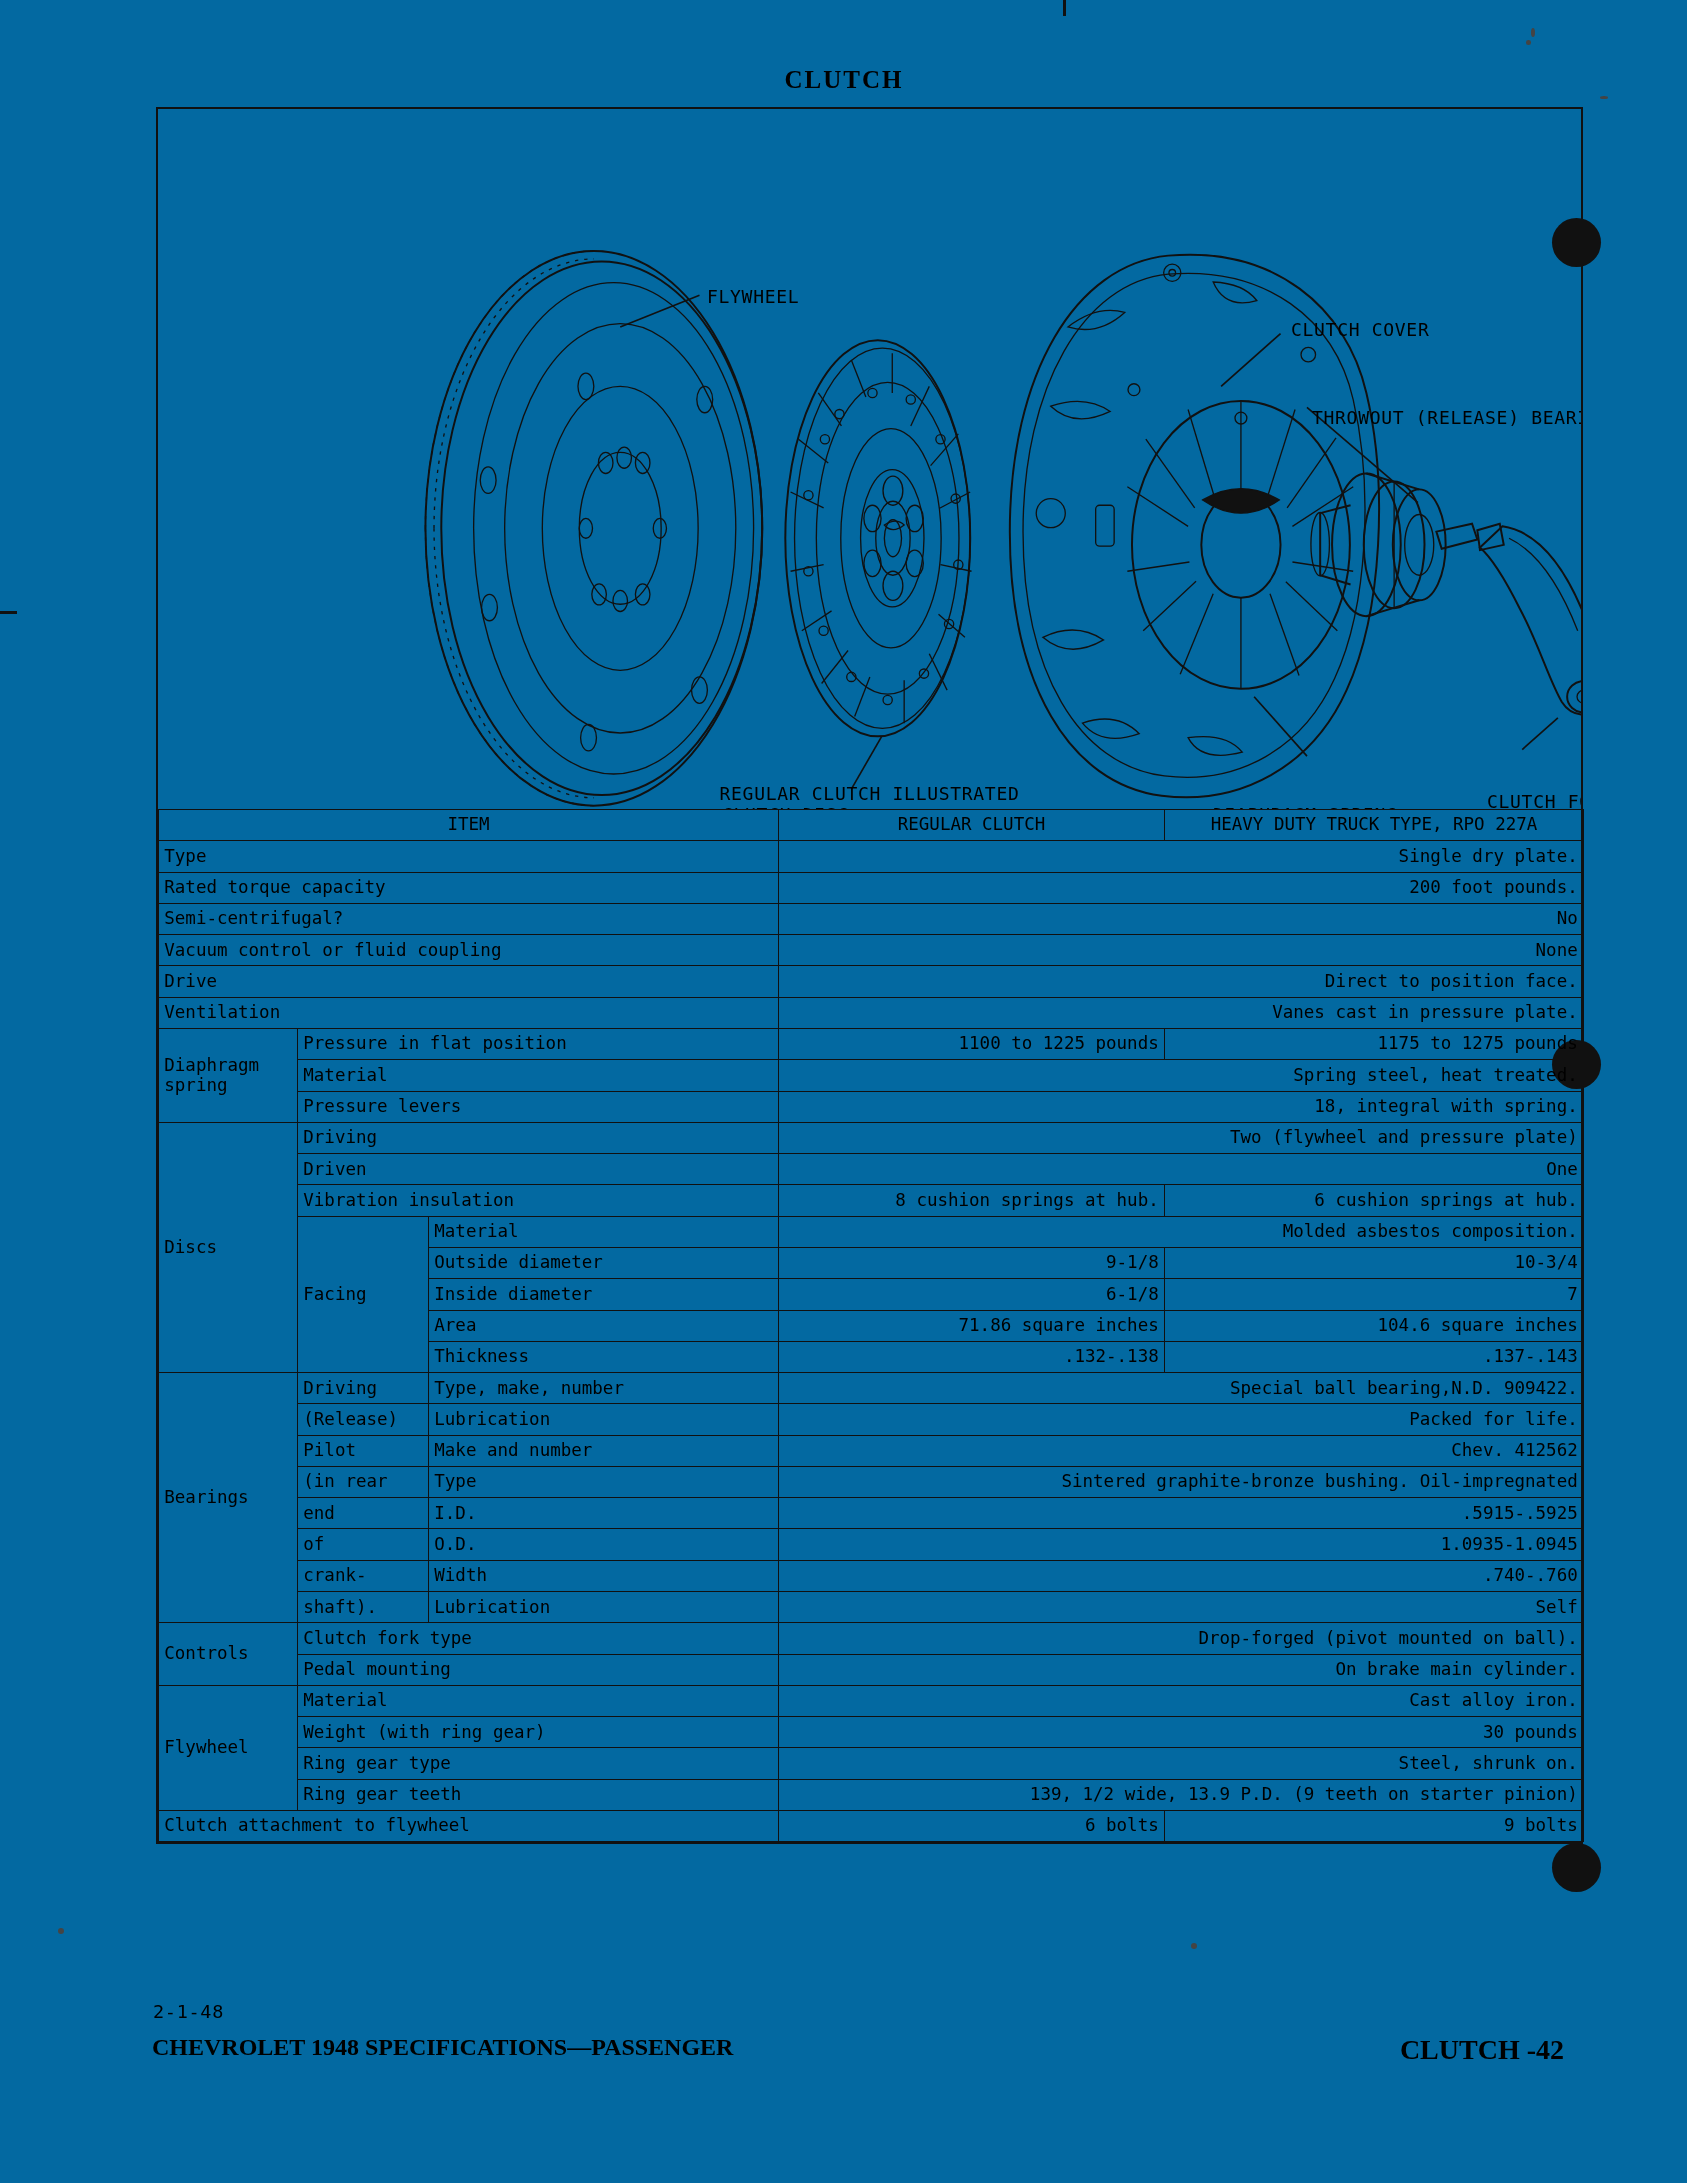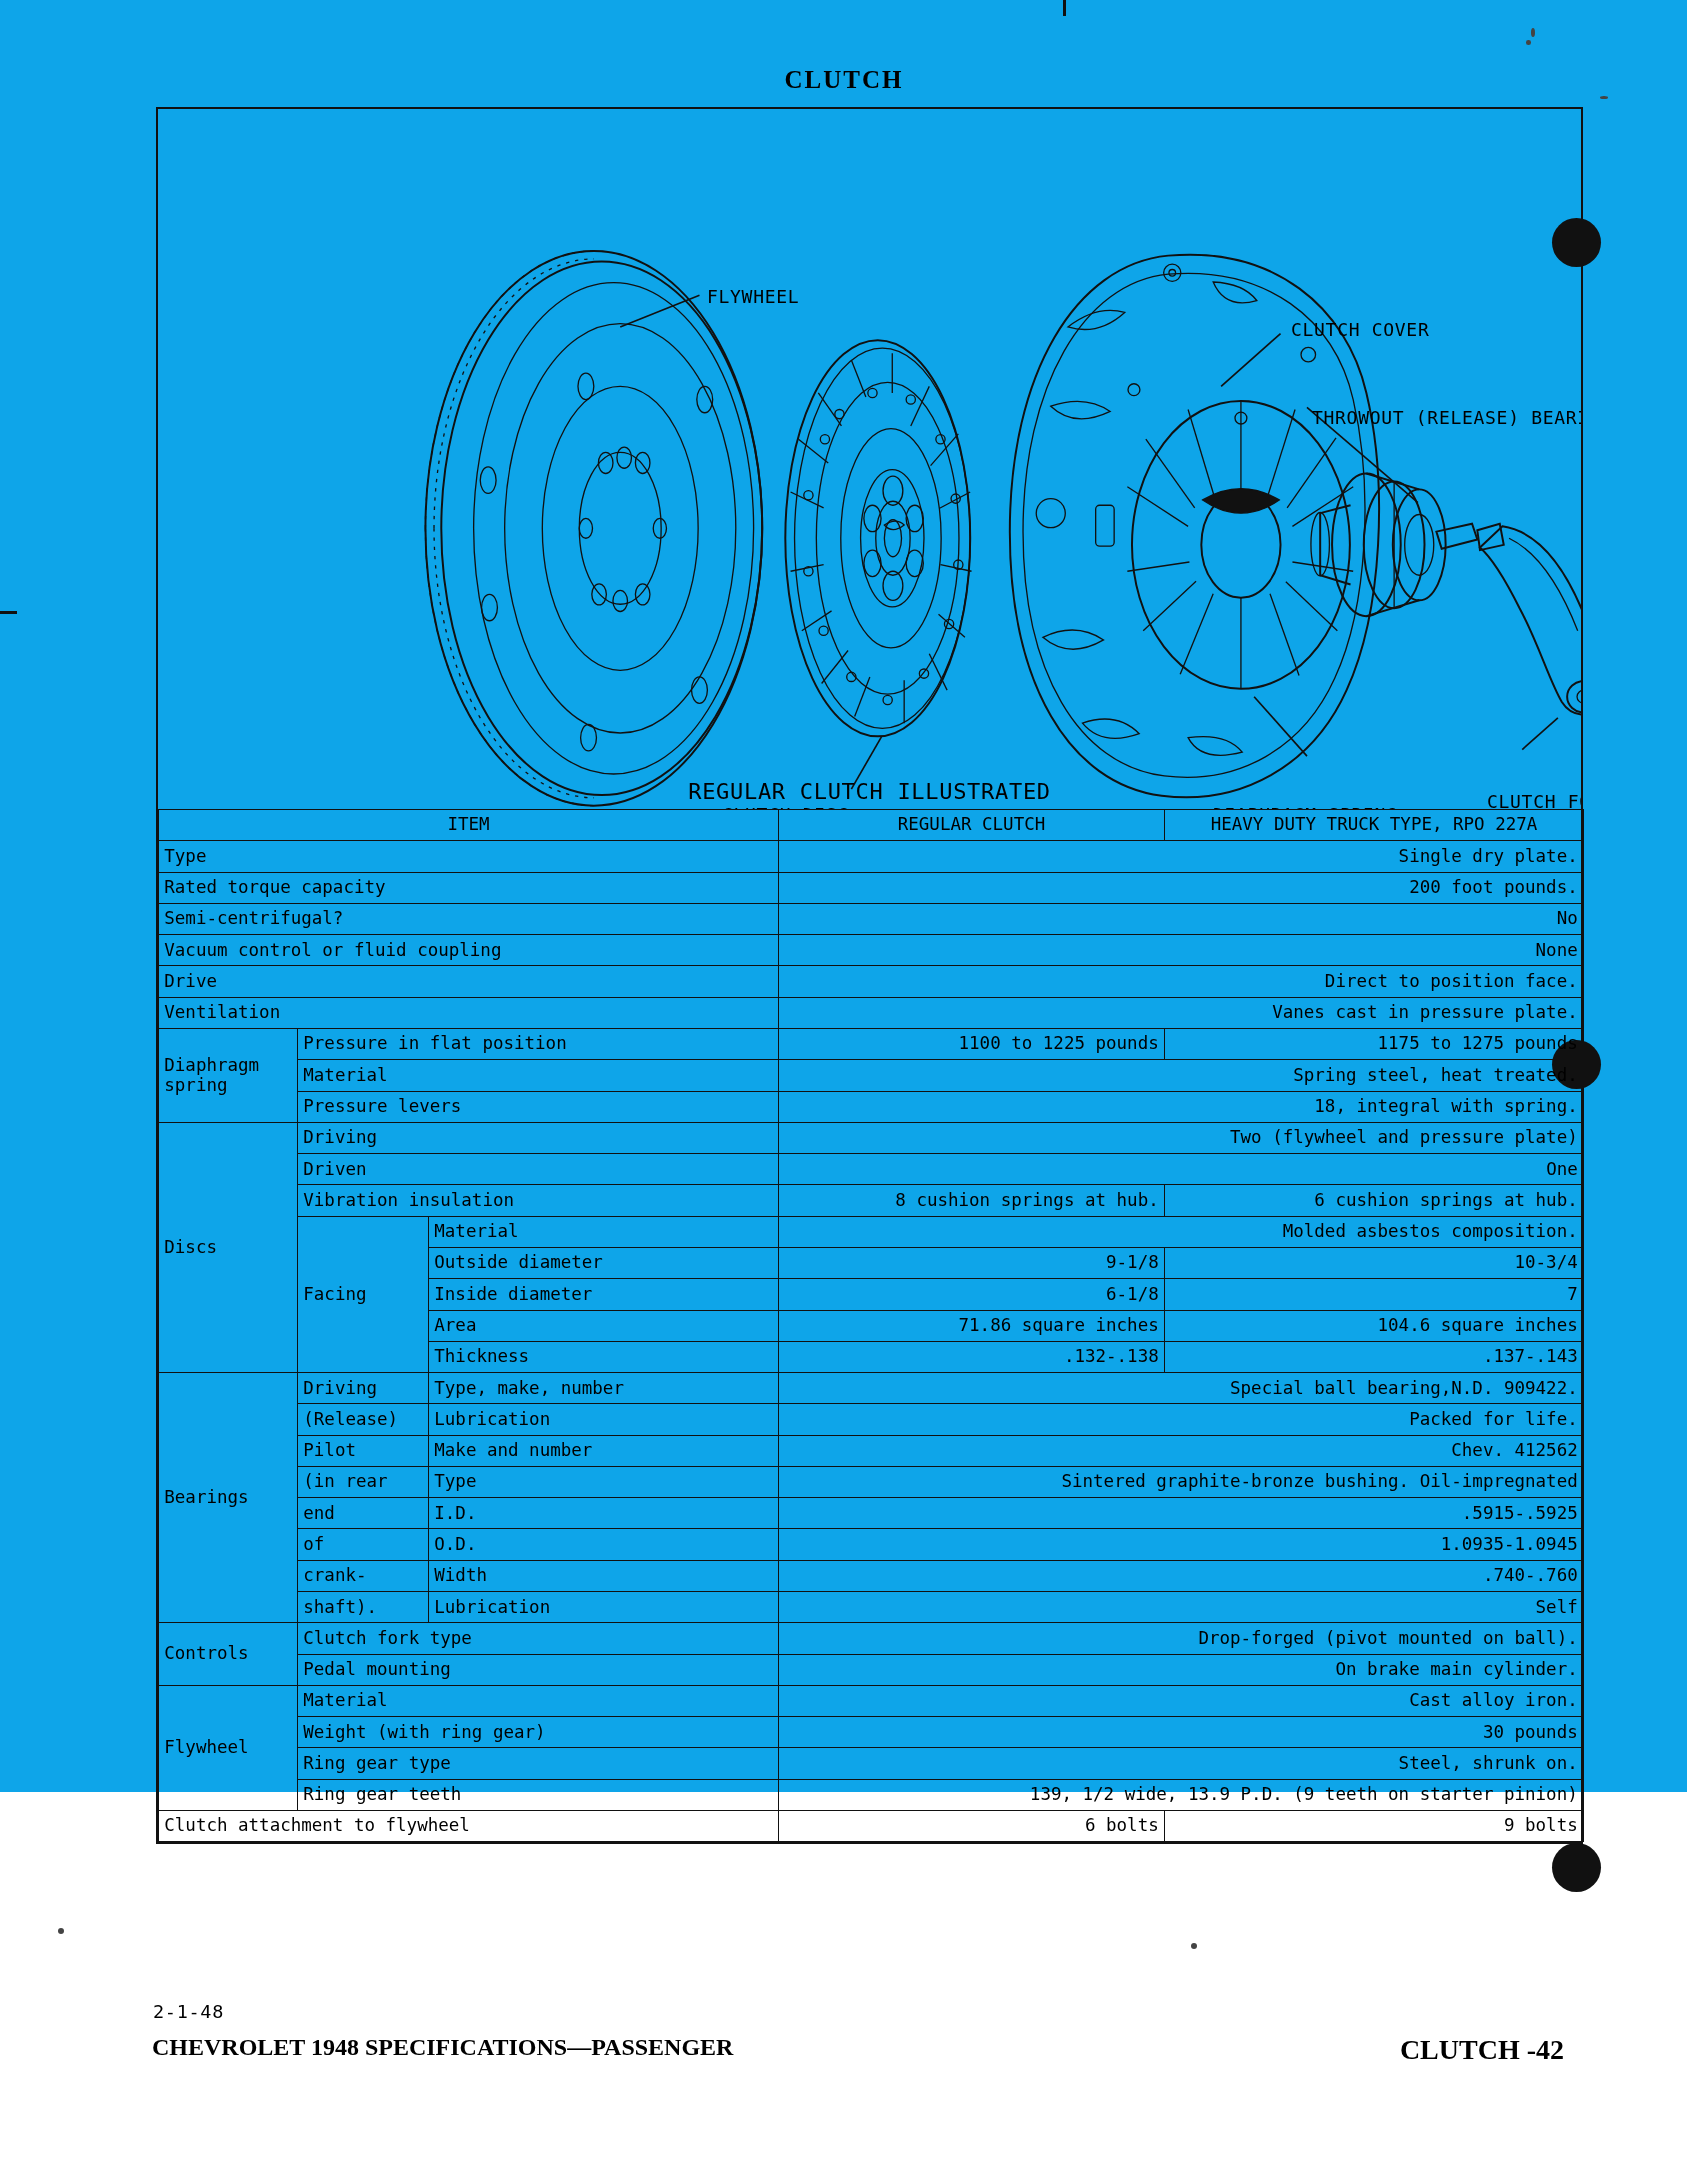--- a/index.html
+++ b/index.html
@@ -12,22 +12,22 @@
     height: 2183px;
     position: relative;
     font-family: "DejaVu Sans Mono", monospace;
     color: #000;
     overflow: hidden;
   }
   .page {
     position: absolute;
     left: 0; top: 0;
     width: 1688px;
-    height: 1792px;
-    background: #0ea5e9;
+    height: 2183px;
+    background: #0369a1;
   }
 
   
   .page-title {
     position: absolute;
     left: 0; top: 66px;
     width: 1688px;
     text-align: center;
     font-family: "Liberation Serif", serif;
     font-weight: bold;
@@ -59,21 +59,21 @@
     font-size: 18px;
     letter-spacing: 0.7px;
     white-space: nowrap;
   }
   .illus-caption {
     position: absolute;
     left: 0; bottom: 5.3px;
     width: 100%;
     text-align: center;
     font-family: "DejaVu Sans Mono", monospace;
-    font-size: 22px;
+    font-size: 18px;
     letter-spacing: 0.7px;
   }
 
   
   table.spec {
     border-collapse: collapse;
     width: 100%;
     table-layout: fixed;
     font-family: "DejaVu Sans Mono", monospace;
     font-size: 17.5px;

